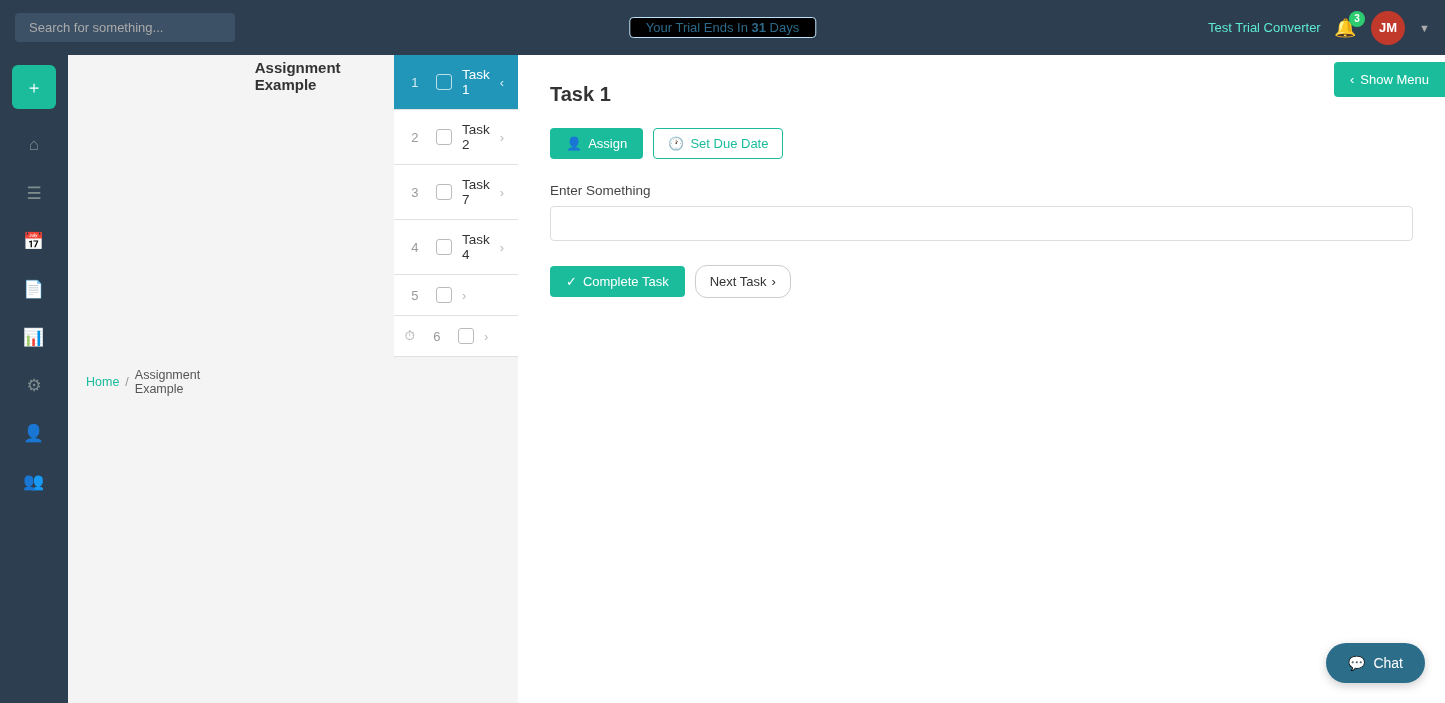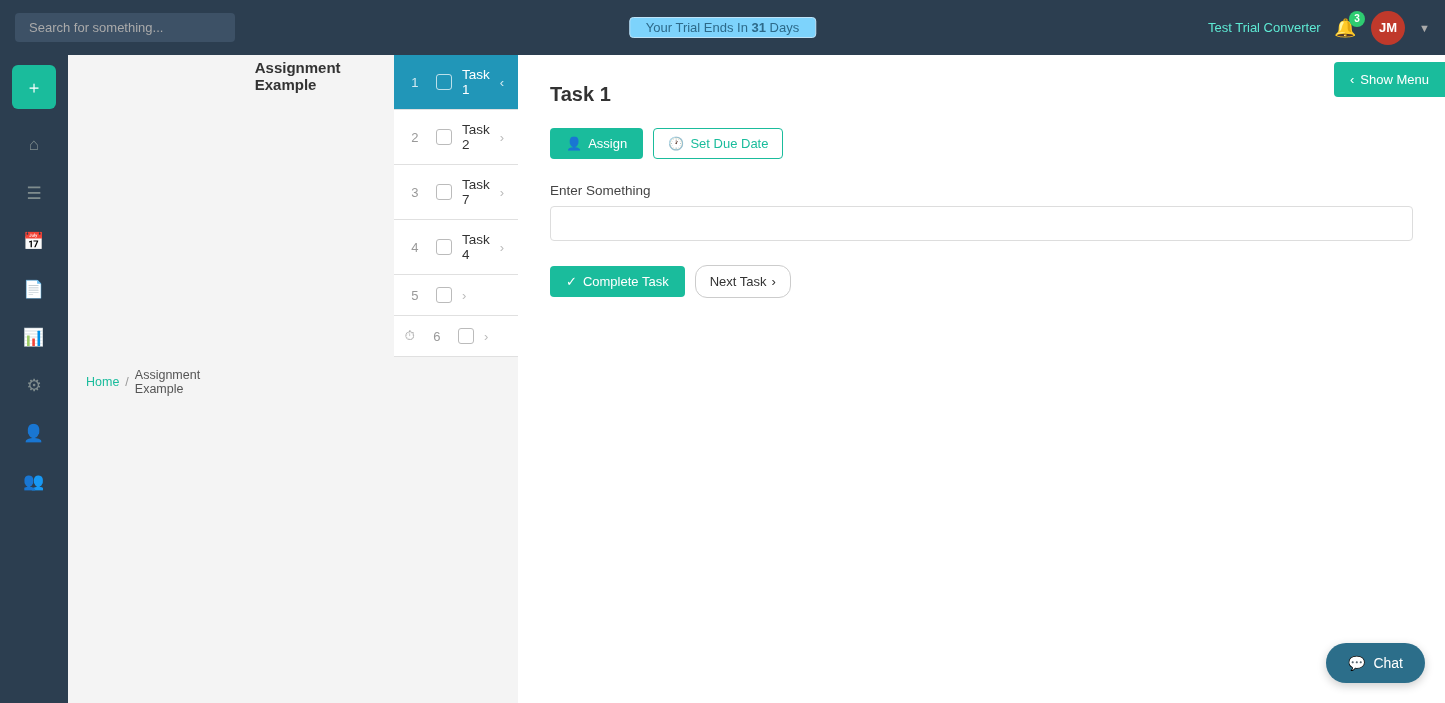--- a/index.html
+++ b/index.html
@@ -24,21 +24,21 @@
       padding: 7px 14px;
       font-size: 13px;
       width: 220px;
       outline: none;
     }
     .navbar-search::placeholder { color: #aaa; }
     .trial-banner {
       position: absolute;
       left: 50%;
       transform: translateX(-50%);
-      background: #7dd3fc;
+      background: #000000;
       border: 1px solid #bee3f8;
       border-radius: 4px;
       padding: 2px 16px;
       font-size: 13px;
       color: #2d6a8a;
     }
     .trial-banner strong { font-weight: 700; }
     .navbar-right {
       margin-left: auto;
       display: flex;

